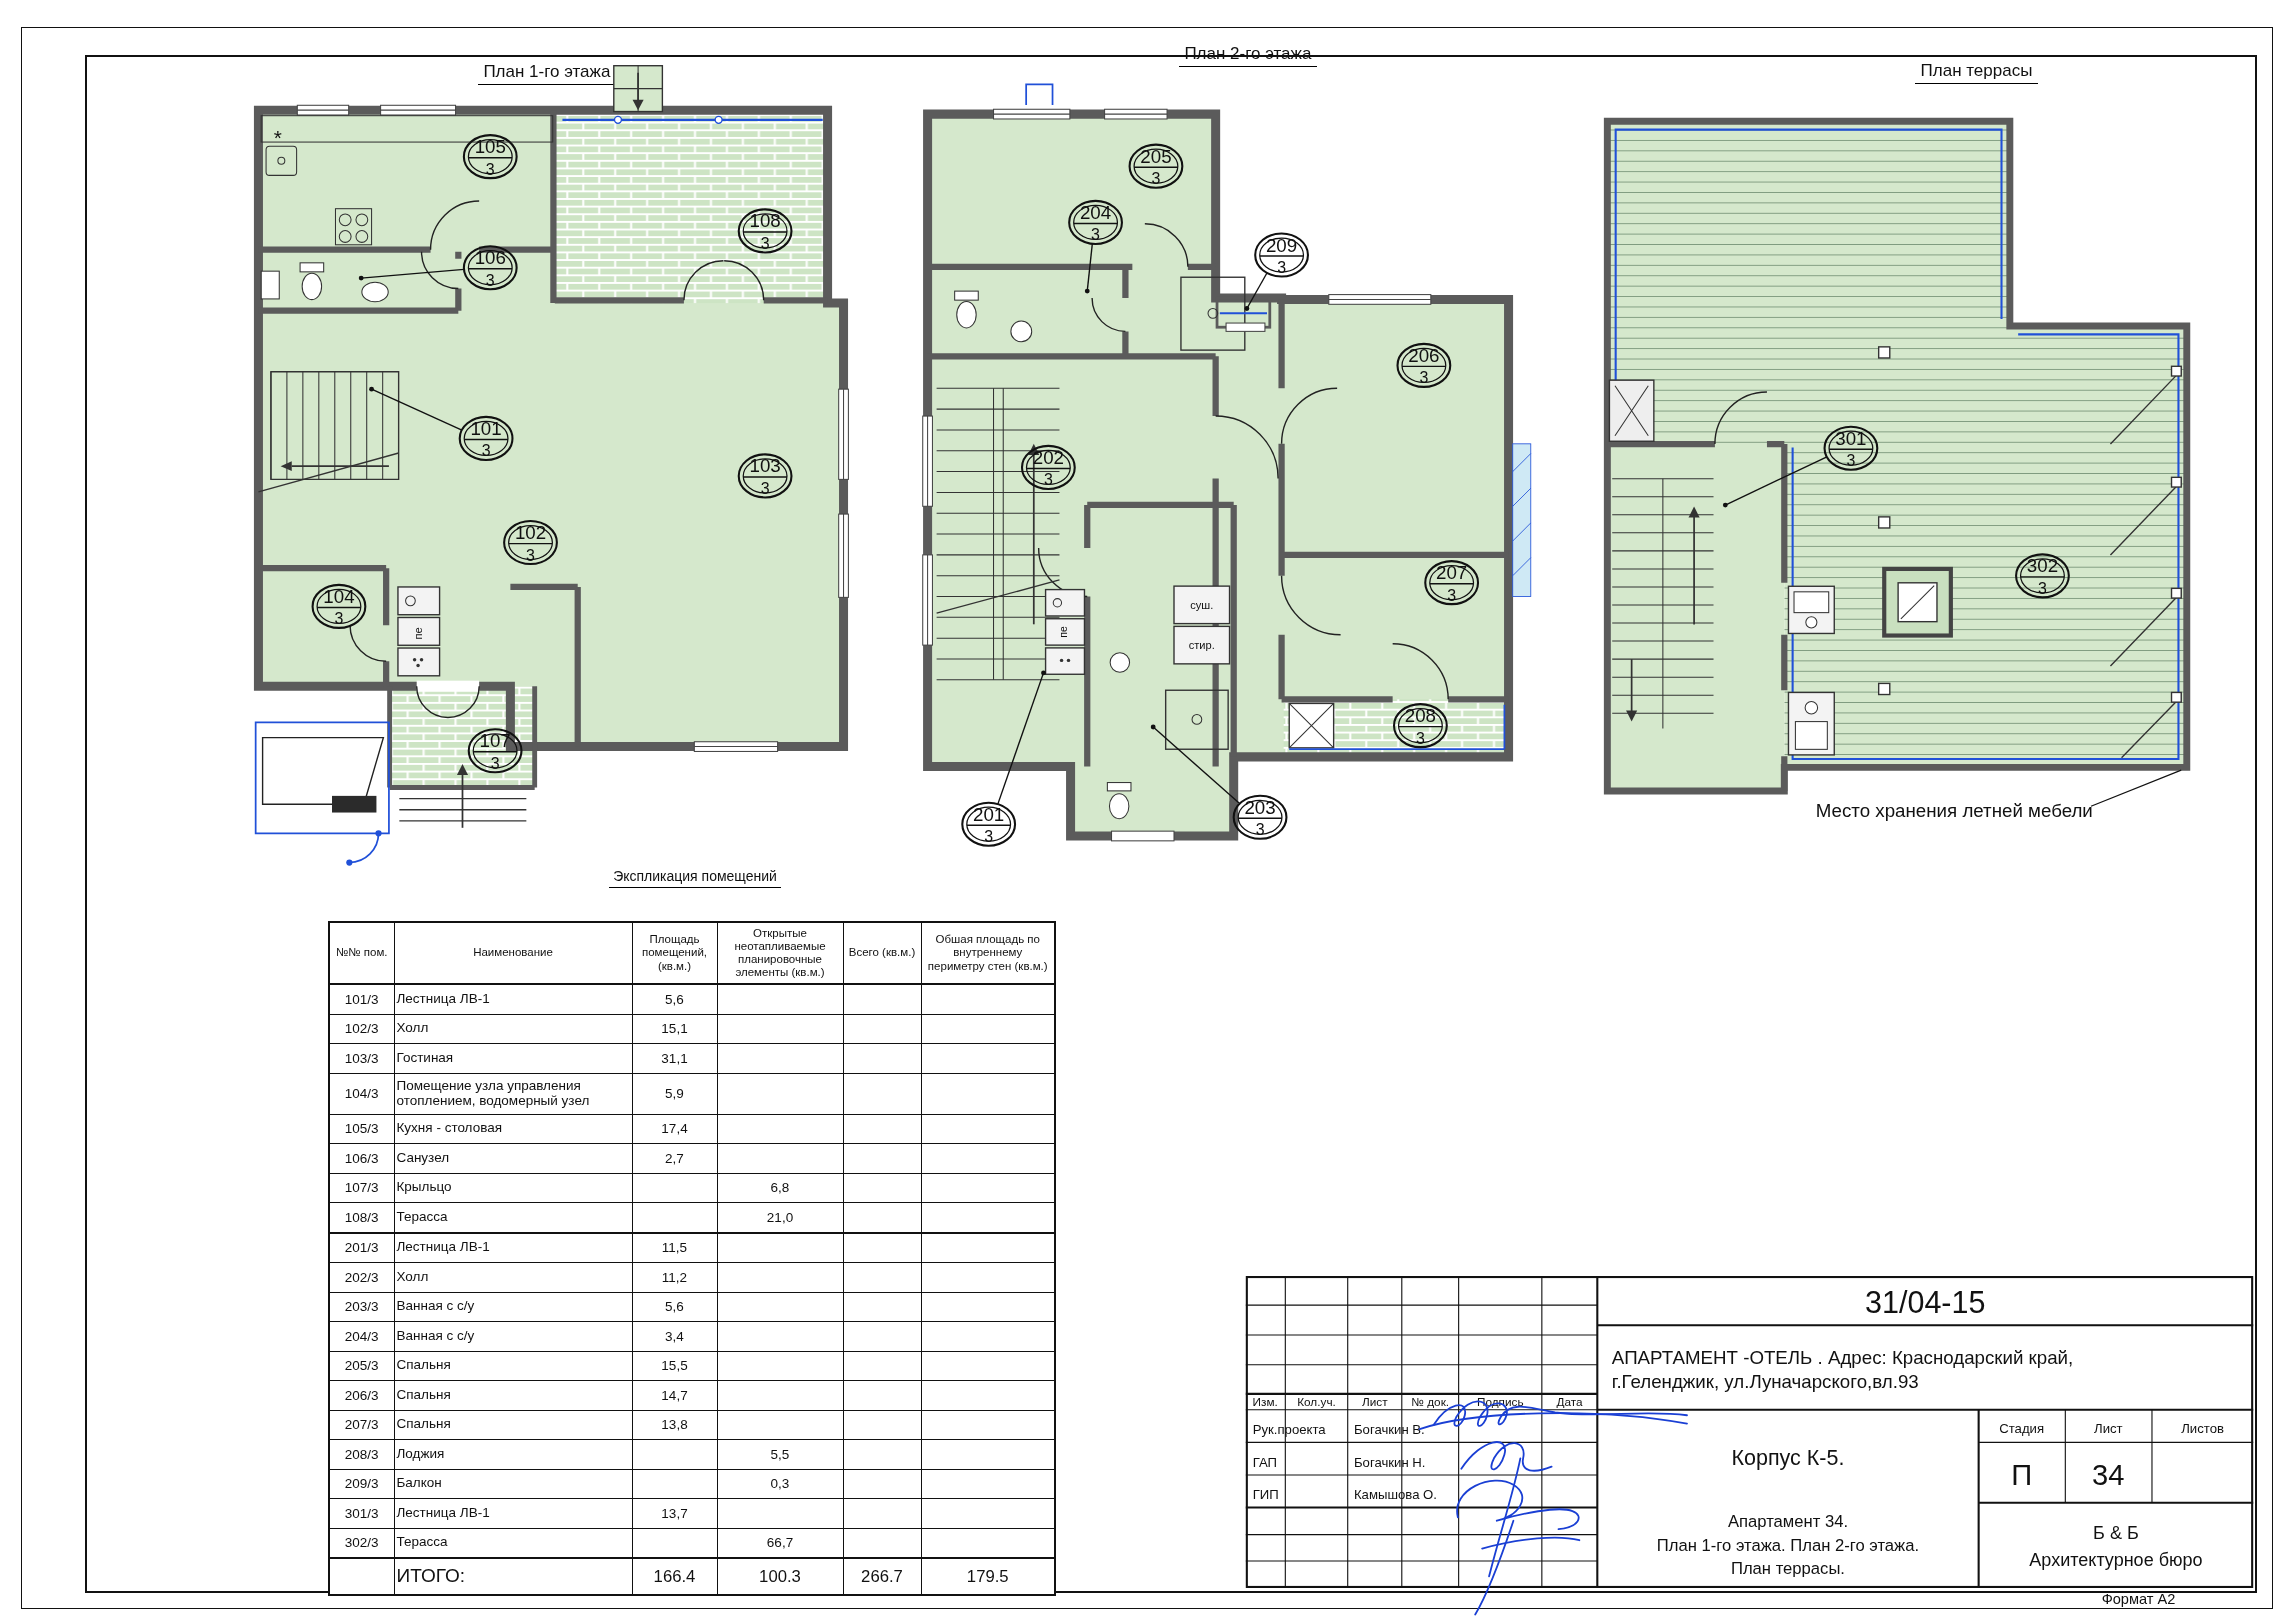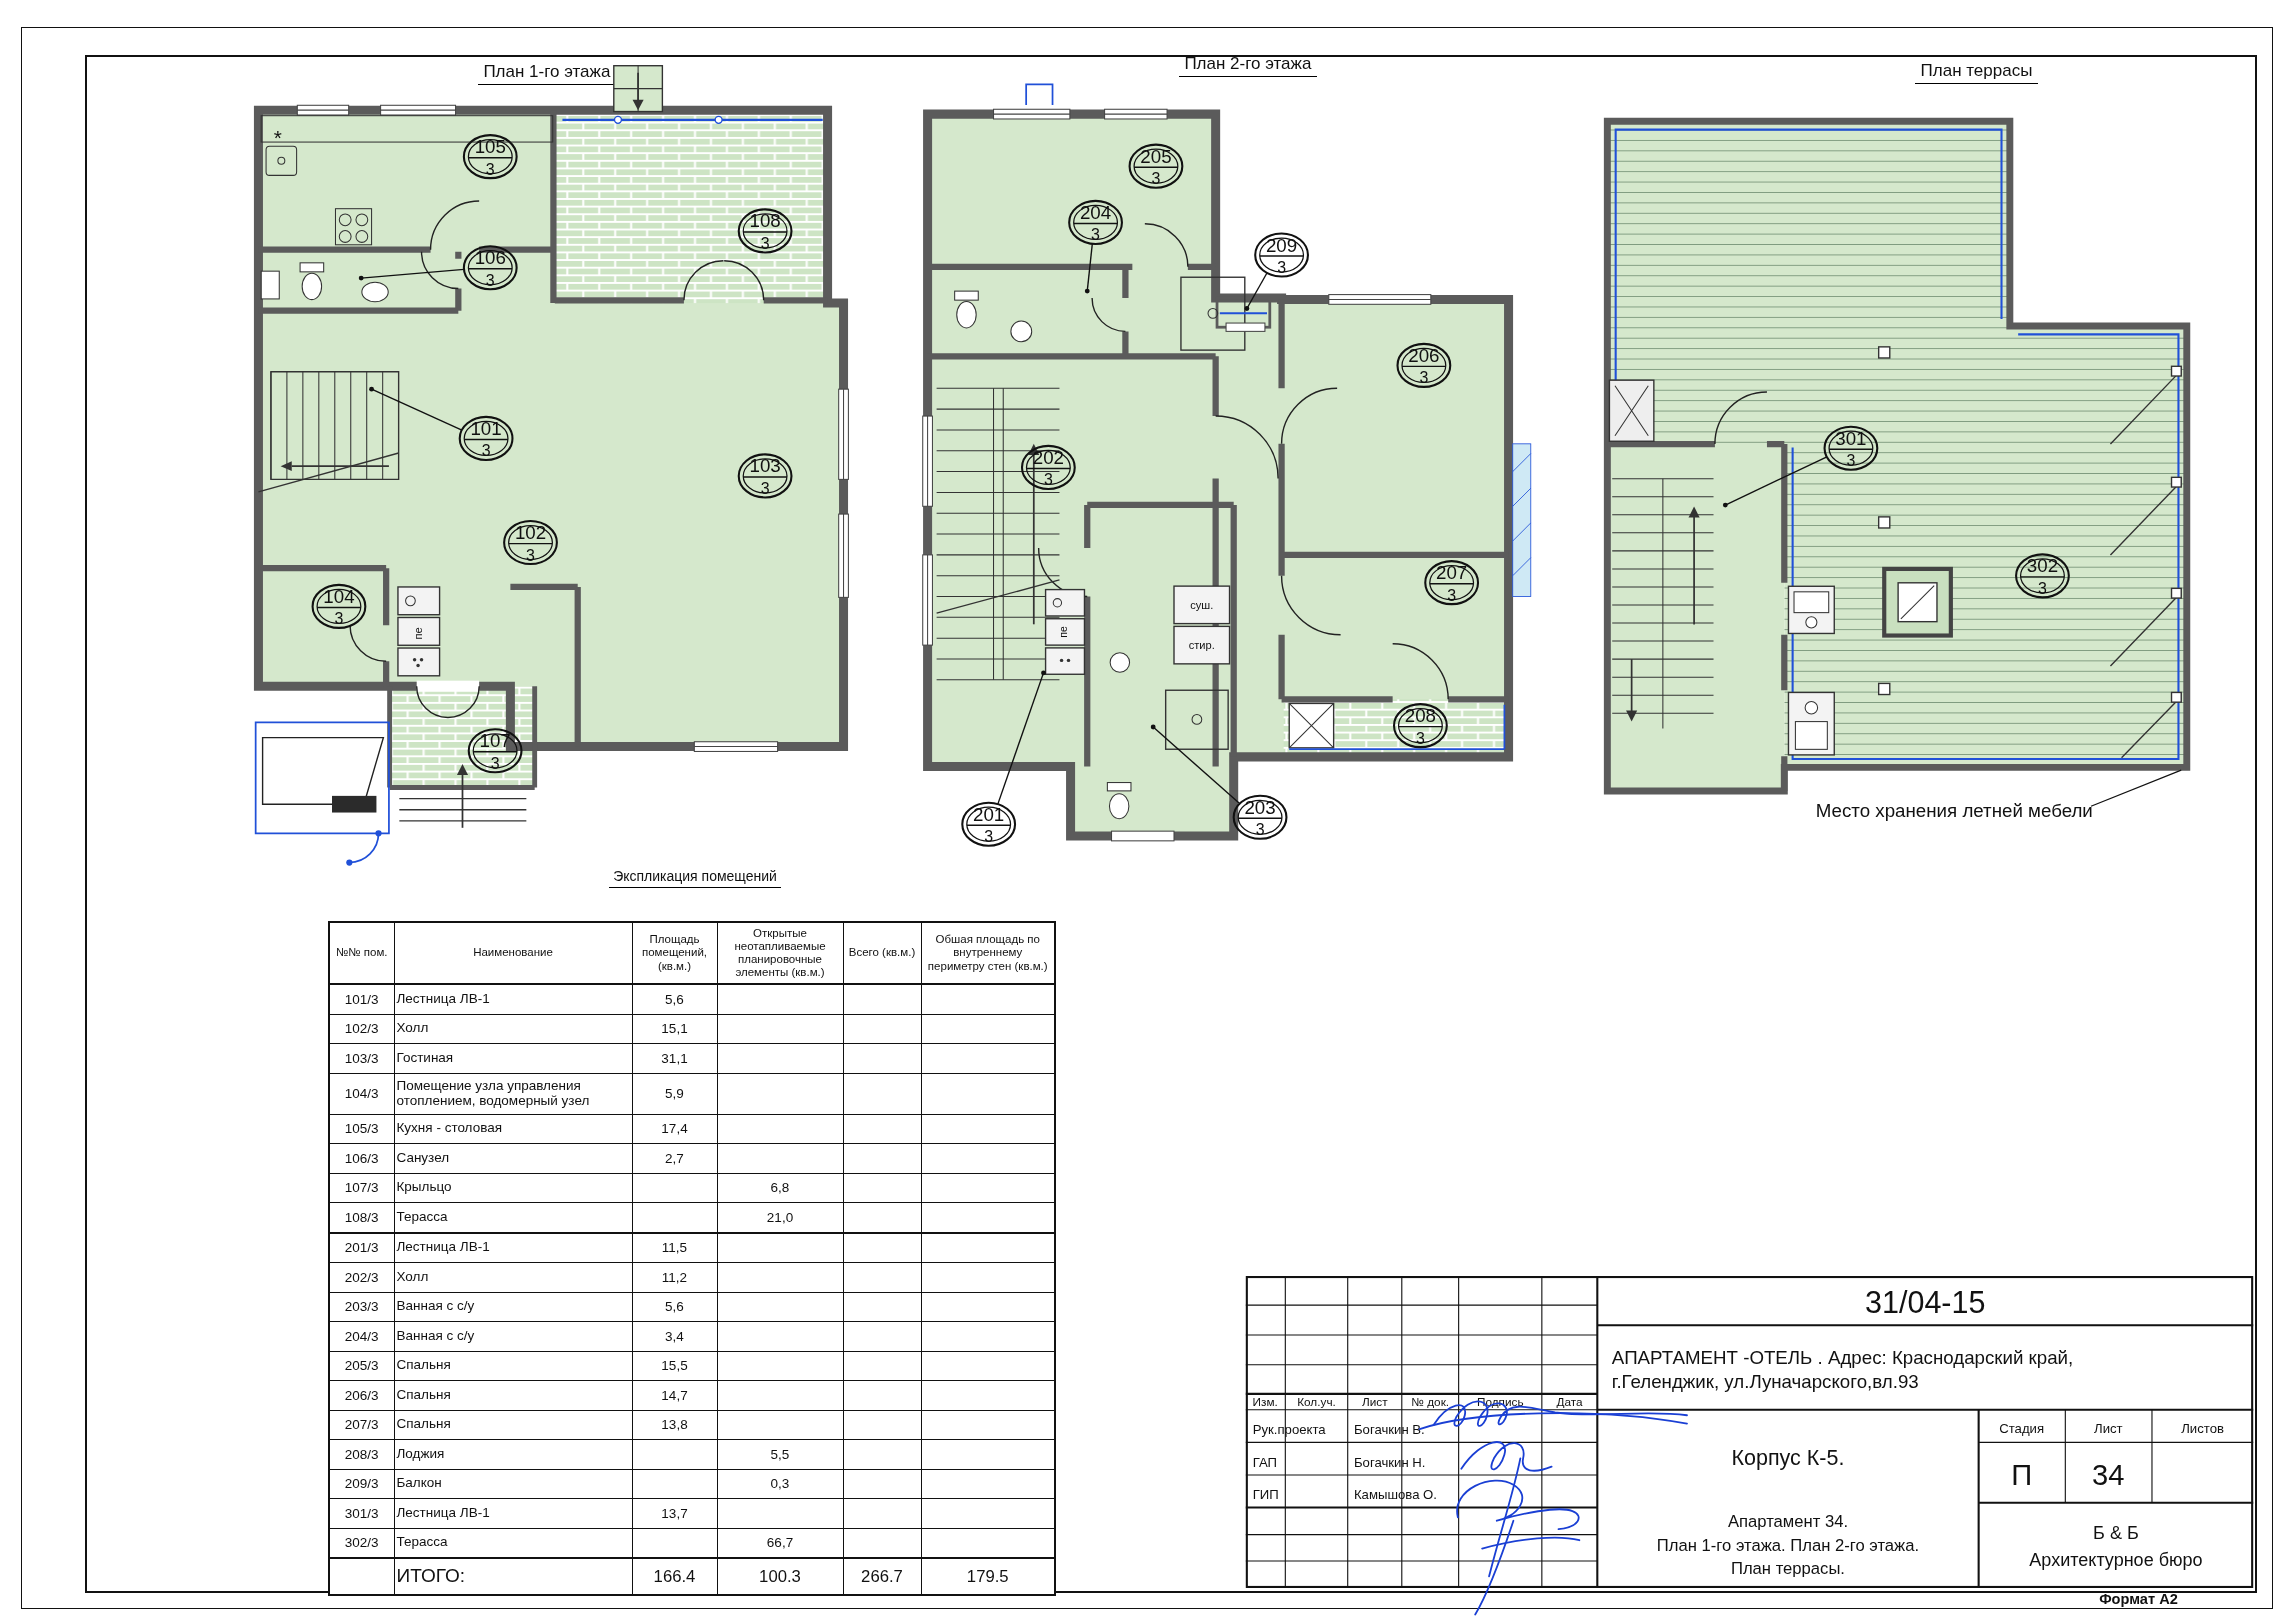--- a/index.html
+++ b/index.html
@@ -16,33 +16,33 @@
               border:2.1px solid #111;}
   table.sched th,table.sched td{border:1.1px solid #111;overflow:hidden;padding:0 2.8px;}
   table.sched th{height:60px;font-weight:normal;font-size:11.5px;line-height:1.15;text-align:center;
                  border-bottom:2.1px solid #111;}
   table.sched td{height:28.5px;font-size:13.5px;text-align:center;}
   table.sched td.name{text-align:left;padding-left:2px;line-height:1.1;}
   table.sched tr.tall td{height:40px;}
   table.sched tr.sep td{border-top:2.1px solid #111;margin-top:8px;}
   table.sched tr.total td{height:35px;border-top:2.1px solid #111;font-weight:normal;font-size:16.7px;}
   table.sched tr.total td.name{font-size:19px;}
-  .fmt{font-size:14.6px;text-align:center;font-weight:bold;}
+  .fmt{font-size:14.6px;text-align:center;}
   svg text{font-family:"Liberation Sans",sans-serif;fill:#111;}
 </style>
 </head>
 <body>
 
 <div class="sheet">
 
   <div class="abs frame-outer"></div>
   <div class="abs frame-inner"></div>
 
   <div class="abs plan-title" style="left:366px;top:62px;width:250px"><span>План 1-го этажа</span></div>
-  <div class="abs plan-title" style="left:1067px;top:54px;width:250px"><span>План 2-го этажа</span></div>
+  <div class="abs plan-title" style="left:1067px;top:44px;width:250px"><span>План 2-го этажа</span></div>
   <div class="abs plan-title" style="left:1788px;top:61px;width:250px"><span>План террасы</span></div>
 
   <svg class="abs" style="left:236px;top:56px" width="639" height="819" viewBox="340 80 920 1180">
     <defs>
       <pattern id="brick" width="46" height="22" patternUnits="userSpaceOnUse">
         <rect width="46" height="22" fill="#cde4c4"></rect>
         <path d="M0,0 H46 M0,11 H46 M0,22 H46 M12,0 V11 M35,11 V22" stroke="#fff" stroke-width="3" fill="none"></path>
       </pattern>
       <pattern id="deck" width="20" height="15" patternUnits="userSpaceOnUse">
         <rect width="20" height="15" fill="#d5e8cc"></rect>

